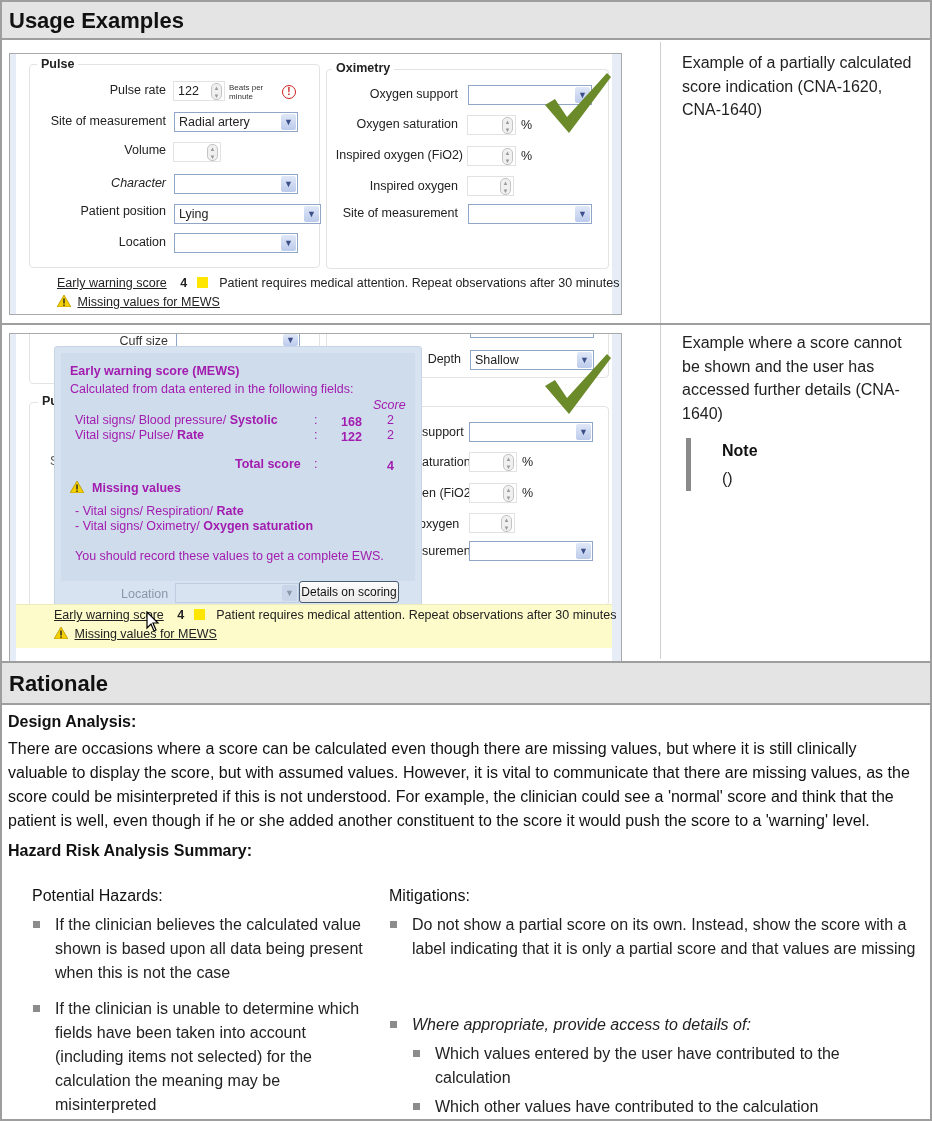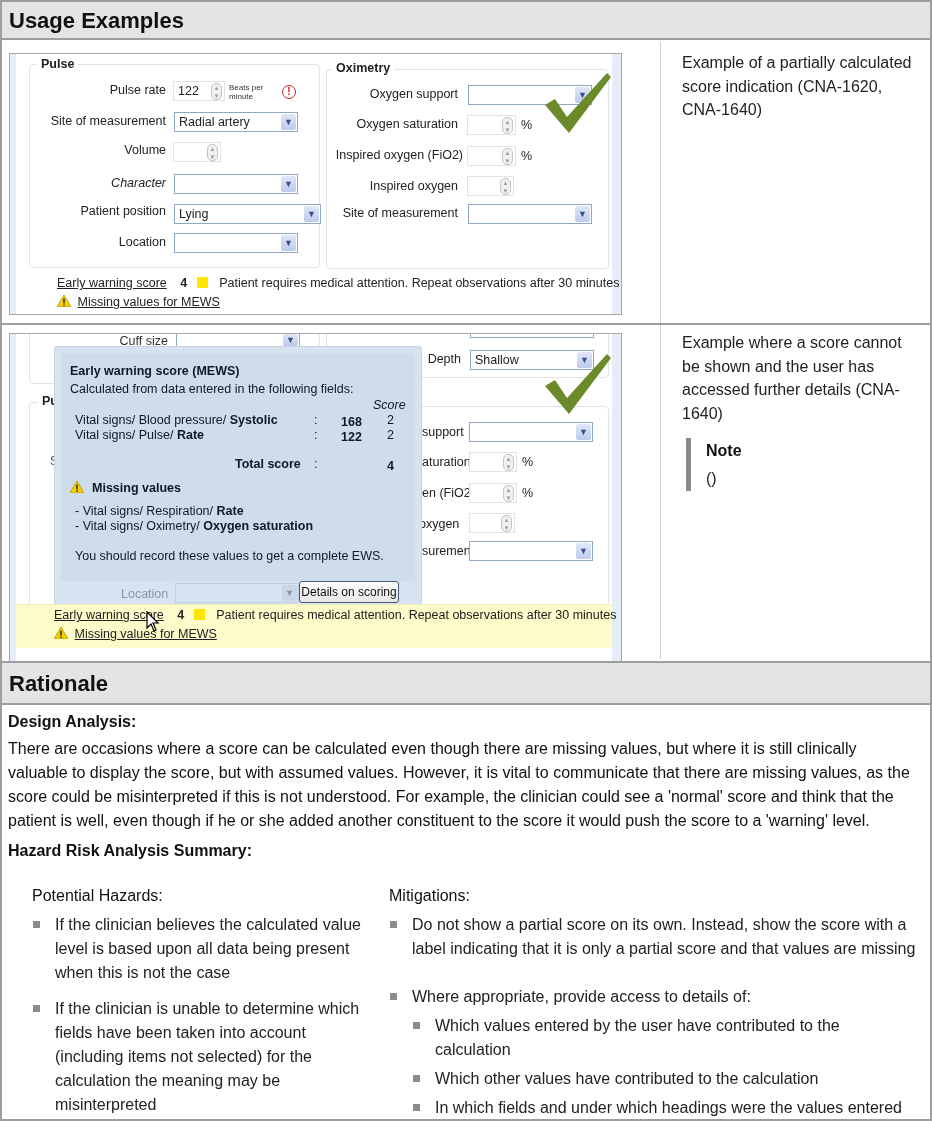--- a/index.html
+++ b/index.html
@@ -70,31 +70,31 @@
   }
   .check-mark { position: absolute; }
   .ews-line { position: absolute; font-size: 12.5px; white-space: nowrap; }
   .ews-line a { color: #222; text-decoration: underline; }
   .ews-num { font-weight: bold; margin: 0 6px 0 10px; }
   .yellow-box { display: inline-block; width: 11px; height: 11px; background: #ffe600; vertical-align: -1px; margin-right: 8px; }
   .warn-icon { display: inline-block; width: 14px; height: 12px; vertical-align: -1px; margin-right: 3px; }
   .missing-link { color: #333; text-decoration: underline; }
 
   .desc { position: absolute; left: 682px; width: 240px; font-size: 16px; line-height: 23.5px; color: #222; }
-  .note { position: absolute; left: 686px; top: 438px; width: 240px; border-left: 5px solid #8a8a8a; padding-left: 15px; }
+  .note { position: absolute; left: 686px; top: 438px; width: 240px; border-left: 5px solid #8a8a8a; padding-left: 31px; }
   .note-title { font-weight: bold; font-size: 16px; line-height: 25px; margin-bottom: 4px; }
   .note-body { font-size: 16px; line-height: 23.5px; color: #222; }
 
   
   .popup {
     position: absolute; left: 44px; top: 12px; width: 368px; height: 270px;
     background: #d7e3f1; border: 1px solid #c7d4e5; border-radius: 3px;
   }
   .popup-inner { position: absolute; left: 6px; top: 6px; width: 354px; height: 228px; background: #cfdcec; }
-  .popup .t { position: absolute; font-size: 12.5px; white-space: nowrap; color: #0f172a; }
+  .popup .t { position: absolute; font-size: 12.5px; white-space: nowrap; color: #a21caf; }
   .popup b { font-weight: bold; }
   .detail-btn {
     position: absolute; left: 244px; top: 234px; width: 100px; height: 22px;
     border: 1px solid #4a5b74; border-radius: 3px; background: linear-gradient(#fdfdfd, #e8e8e8);
     font-size: 12px; text-align: center; line-height: 20px; color: #111;
   }
 
   
   .rat-body { position: absolute; left: 8px; width: 910px; }
   .subhead { font-weight: bold; font-size: 16px; }
@@ -336,26 +336,26 @@
 <div class="section-header rat">Rationale</div>
 
 <div class="rat-body" style="top:713px;">
   <div class="subhead">Design Analysis:</div>
   <div class="para" style="margin-top:6px;">There are occasions where a score can be calculated even though there are missing values, but where it is still clinically valuable to display the score, but with assumed values. However, it is vital to communicate that there are missing values, as the score could be misinterpreted if this is not understood. For example, the clinician could see a 'normal' score and think that the patient is well, even though if he or she added another constituent to the score it would push the score to a 'warning' level.</div>
   <div class="subhead" style="margin-top:9px;">Hazard Risk Analysis Summary:</div>
 </div>
 
 <div class="col" style="left:32px;top:887px;width:340px;">
   <div class="col-title">Potential Hazards:</div>
-  <div class="bullet" style="margin-top:8px;">If the clinician believes the calculated value level is based upon all data being present when this is not the case</div>
+  <div class="bullet" style="margin-top:8px;">If the clinician believes the calculated value shown is based upon all data being present when this is not the case</div>
   <div class="bullet" style="margin-top:12px;">If the clinician is unable to determine which fields have been taken into account (including items not selected) for the calculation the meaning may be misinterpreted</div>
 </div>
 
 <div class="col" style="left:389px;top:887px;width:530px;">
   <div class="col-title">Mitigations:</div>
   <div class="bullet" style="margin-top:8px;">Do not show a partial score on its own. Instead, show the score with a label indicating that it is only a partial score and that values are missing</div>
-  <div class="bullet" style="margin-top:24px;">Where appropriate, provide access to details of:</div>
+  <div class="bullet" style="margin-top:52px;font-style:italic;">Where appropriate, provide access to details of:</div>
   <div style="padding-left:23px;">
     <div class="bullet" style="margin-top:5px;">Which values entered by the user have contributed to the calculation</div>
     <div class="bullet" style="margin-top:5px;">Which other values have contributed to the calculation</div>
     <div class="bullet" style="margin-top:5px;">In which fields and under which headings were the values entered</div>
   </div>
 </div>
 
 </body></html>

